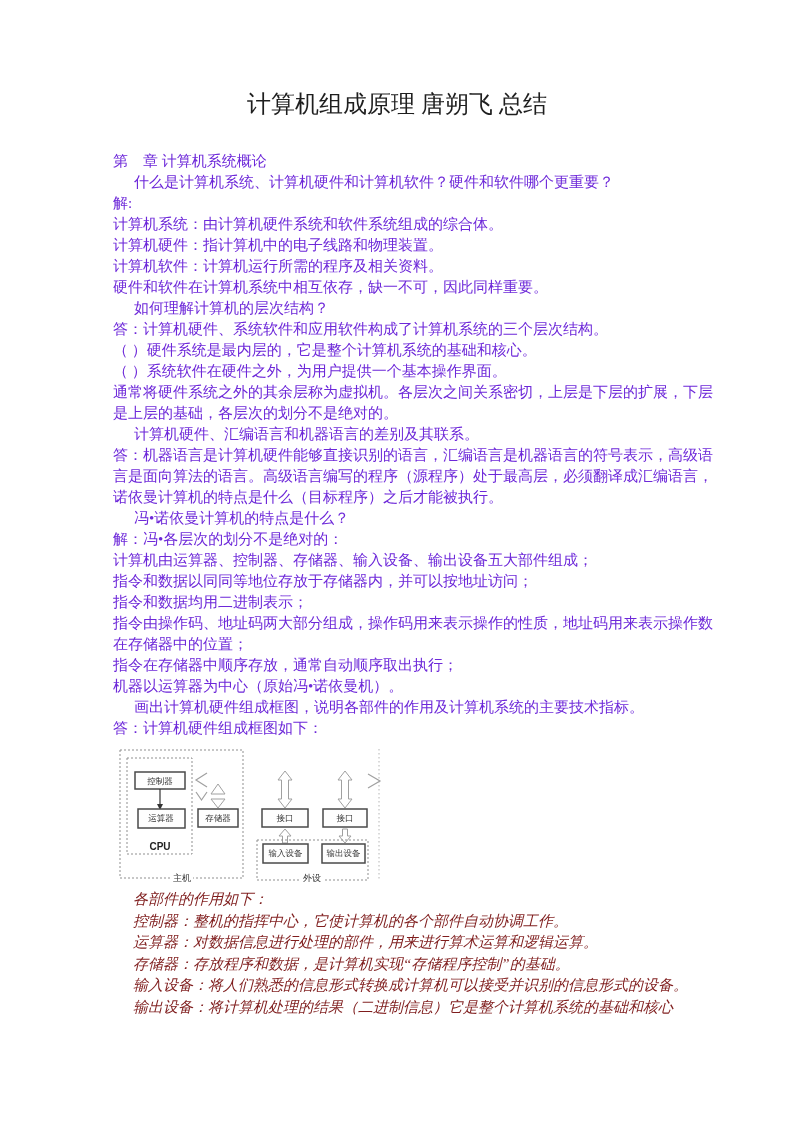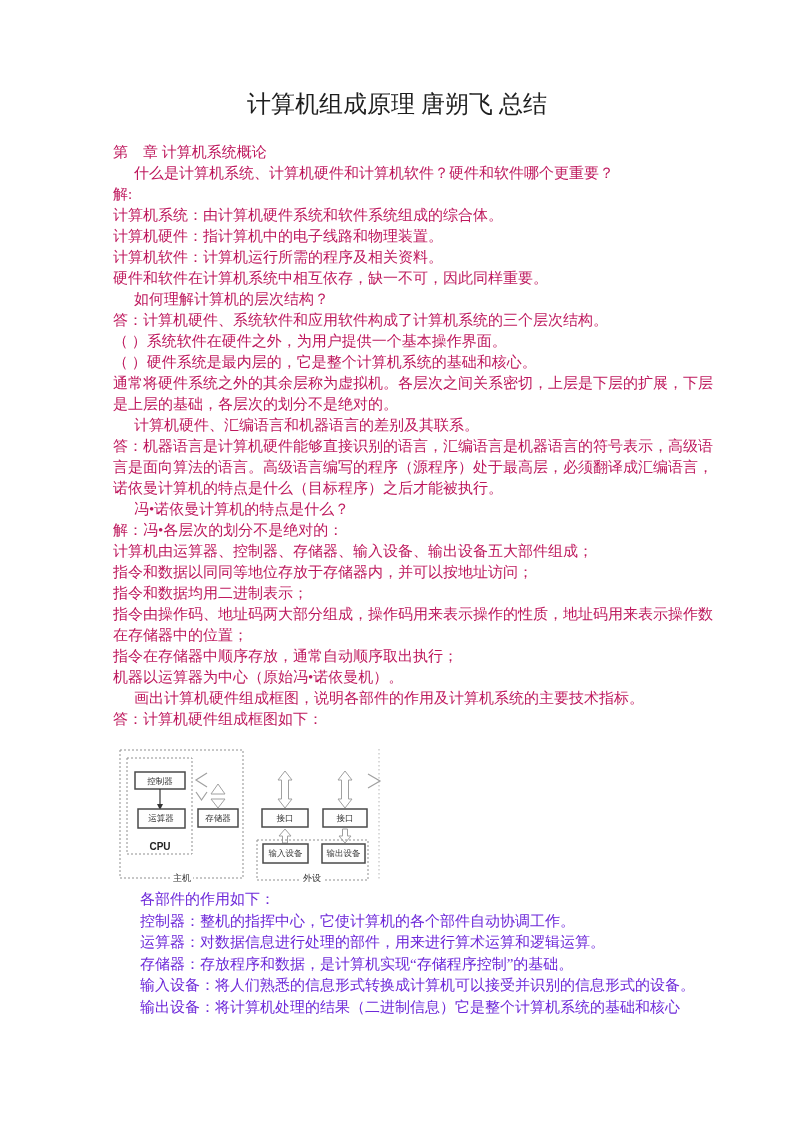--- a/index.html
+++ b/index.html
@@ -6,26 +6,26 @@
   html,body{background:#ffffff}
   .page{
     position:relative;width:794px;height:1122px;background:#ffffff;
     font-family:"Liberation Serif","DejaVu Serif",serif;color:#262626;overflow:hidden;border-radius:23px;
   }
   .title{
     position:absolute;top:88px;left:0;width:100%;text-align:center;
     font-size:24px;font-weight:500;color:#1e1e1e;white-space:nowrap;
   }
   .body-lines{
-    position:absolute;left:113px;top:142px;width:590px;
-    font-size:15px;line-height:21px;color:#be185d;
+    position:absolute;left:113px;top:151px;width:590px;
+    font-size:15px;line-height:21px;color:#6d28d9;
   }
   .notes{
-    position:absolute;left:140px;top:889px;width:570px;
-    font-size:15px;line-height:21.5px;color:#6d28d9;
+    position:absolute;left:133px;top:889px;width:570px;
+    font-size:15px;line-height:21.5px;color:#7f1d1d;font-style:italic;
   }
   .line{white-space:nowrap}
   .line.indent{padding-left:21px}
   .diagram{position:absolute;left:95px;top:746px}
   .dash{fill:none;stroke:#8f8f8f;stroke-width:1;stroke-dasharray:2 2}
   .box{fill:#fefefe;stroke:#4a4a4a;stroke-width:1.5}
   .hollow{fill:#ffffff;stroke:#a0a0a0;stroke-width:1}
   .chev{fill:none;stroke:#a0a0a0;stroke-width:1.2}
   .darkline{stroke:#333;stroke-width:1.2}
   .boxtext{font-size:8.5px;fill:#333;text-anchor:middle;font-family:"Liberation Serif",serif}
@@ -43,22 +43,22 @@
   <div class="body-lines">
       <div class="line">第　章 计算机系统概论</div>
       <div class="line indent">什么是计算机系统、计算机硬件和计算机软件？硬件和软件哪个更重要？</div>
       <div class="line">解:</div>
       <div class="line">计算机系统：由计算机硬件系统和软件系统组成的综合体。</div>
       <div class="line">计算机硬件：指计算机中的电子线路和物理装置。</div>
       <div class="line">计算机软件：计算机运行所需的程序及相关资料。</div>
       <div class="line">硬件和软件在计算机系统中相互依存，缺一不可，因此同样重要。</div>
       <div class="line indent">如何理解计算机的层次结构？</div>
       <div class="line">答：计算机硬件、系统软件和应用软件构成了计算机系统的三个层次结构。</div>
+      <div class="line">（ ）硬件系统是最内层的，它是整个计算机系统的基础和核心。</div>
       <div class="line">（ ）系统软件在硬件之外，为用户提供一个基本操作界面。</div>
-      <div class="line">（ ）硬件系统是最内层的，它是整个计算机系统的基础和核心。</div>
       <div class="line">通常将硬件系统之外的其余层称为虚拟机。各层次之间关系密切，上层是下层的扩展，下层</div>
       <div class="line">是上层的基础，各层次的划分不是绝对的。</div>
       <div class="line indent">计算机硬件、汇编语言和机器语言的差别及其联系。</div>
       <div class="line">答：机器语言是计算机硬件能够直接识别的语言，汇编语言是机器语言的符号表示，高级语</div>
       <div class="line">言是面向算法的语言。高级语言编写的程序（源程序）处于最高层，必须翻译成汇编语言，</div>
       <div class="line">诺依曼计算机的特点是什么（目标程序）之后才能被执行。</div>
       <div class="line indent">冯•诺依曼计算机的特点是什么？</div>
       <div class="line">解：冯•各层次的划分不是绝对的：</div>
       <div class="line">计算机由运算器、控制器、存储器、输入设备、输出设备五大部件组成；</div>
       <div class="line">指令和数据以同同等地位存放于存储器内，并可以按地址访问；</div>

